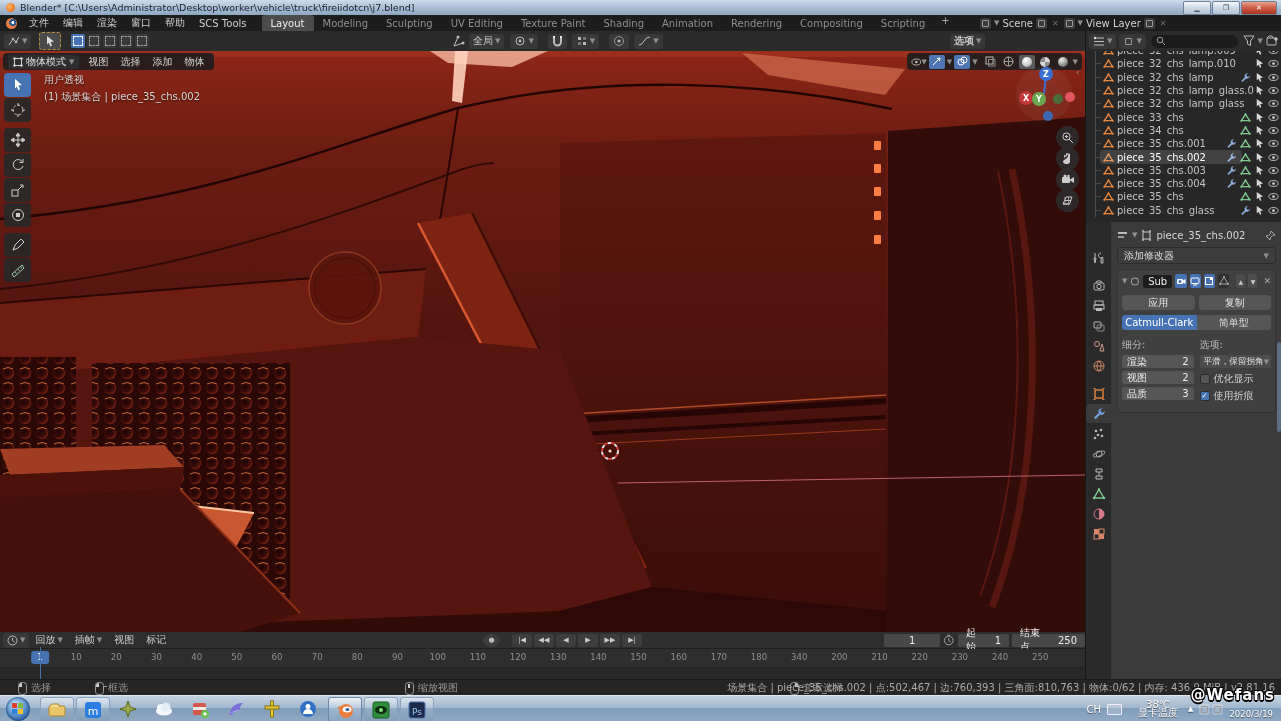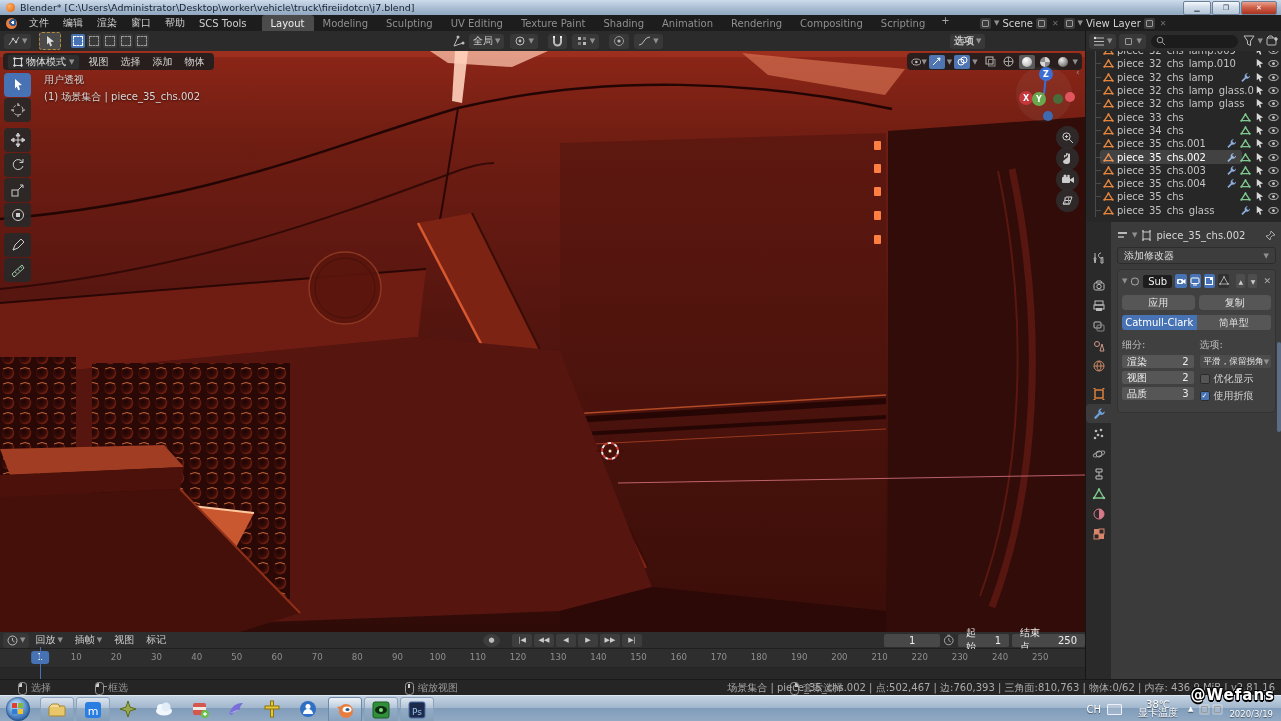--- a/index.html
+++ b/index.html
@@ -1262,21 +1262,21 @@
       <span class="tick" style="left:397.5px">90</span>
       <span class="tick" style="left:437.7px">100</span>
       <span class="tick" style="left:477.9px">110</span>
       <span class="tick" style="left:518.0px">120</span>
       <span class="tick" style="left:558.2px">130</span>
       <span class="tick" style="left:598.4px">140</span>
       <span class="tick" style="left:638.5px">150</span>
       <span class="tick" style="left:678.7px">160</span>
       <span class="tick" style="left:718.9px">170</span>
       <span class="tick" style="left:759.0px">180</span>
-      <span class="tick" style="left:799.2px">190</span>
+      <span class="tick" style="left:799.2px">340</span>
       <span class="tick" style="left:839.4px">200</span>
       <span class="tick" style="left:879.6px">210</span>
       <span class="tick" style="left:919.7px">220</span>
       <span class="tick" style="left:959.9px">230</span>
       <span class="tick" style="left:1000.1px">240</span>
       <span class="tick" style="left:1040.2px">250</span>
     </div>
   <div id="playhead"></div>
   <div id="tl-tracks"></div>
 </div>

